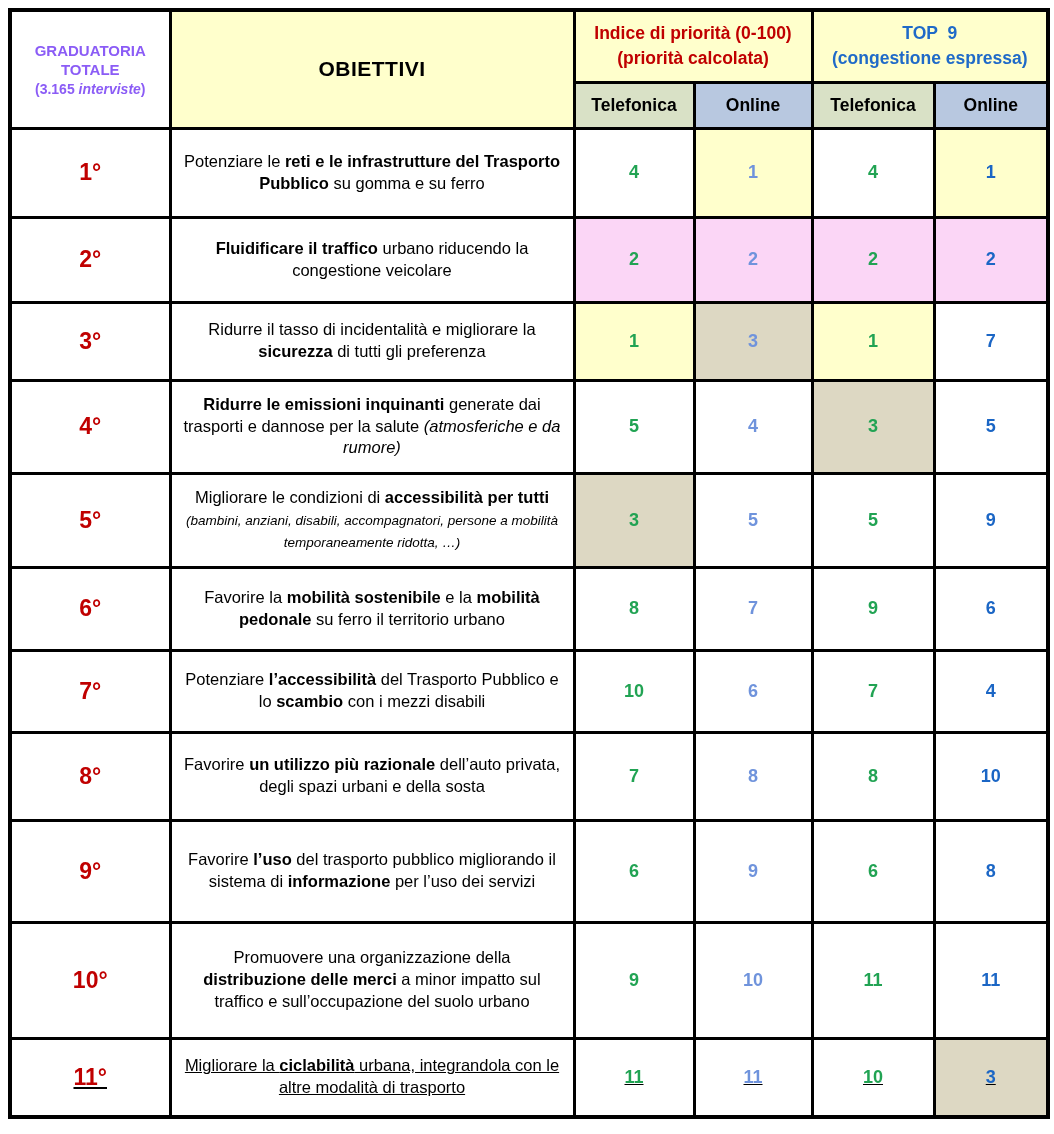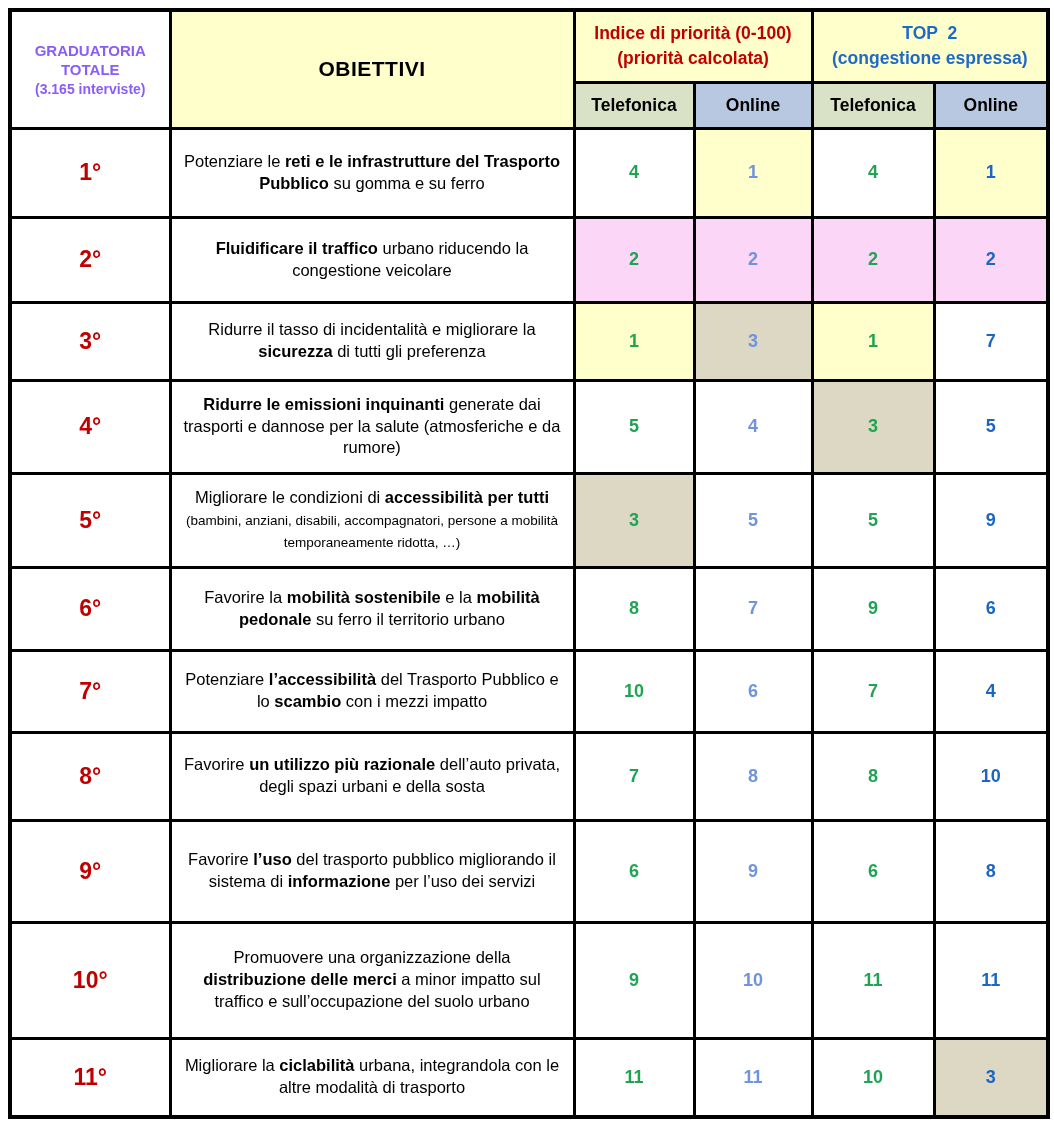--- a/index.html
+++ b/index.html
@@ -61,34 +61,34 @@
   td.objective{
     font-size:16.5px;
     line-height:1.32;
     padding:3px 12px;
   }
   td.val{
     font-size:18px;
     font-weight:bold;
   }
   .b{font-weight:bold;}
-  .i{}
+  .i{font-style:italic;}
   .sm{font-size:13.5px;}
   
   tbody tr:nth-child(1){height:89px;}
   tbody tr:nth-child(2){height:85px;}
   tbody tr:nth-child(3){height:78px;}
   tbody tr:nth-child(4){height:93px;}
   tbody tr:nth-child(5){height:94px;}
   tbody tr:nth-child(6){height:83px;}
   tbody tr:nth-child(7){height:82px;}
   tbody tr:nth-child(8){height:88px;}
   tbody tr:nth-child(9){height:102px;}
   tbody tr:nth-child(10){height:116px;}
-  tbody tr:nth-child(11){height:79px;}
+  tbody tr:nth-child(11){height:79px;text-decoration:underline;}
 </style>
 </head>
 <body>
 
 <div class="wrap">
   <table>
     <colgroup>
       <col class="c1">
         <col class="c2">
         <col class="c3">
@@ -102,21 +102,21 @@
           <div>GRADUATORIA</div>
           <div>TOTALE</div>
           <div class="grad-note"><span>(3.165 </span><span class="i">interviste</span><span>)</span></div>
         </th>
         <th rowspan="2" class="obiettivi" style="background: rgb(255, 255, 204);">OBIETTIVI</th>
         <th colspan="2" class="group" id="th-indice" style="background: rgb(255, 255, 204); color: rgb(192, 0, 0);">
           <div>Indice di priorità (0-100)</div>
           <div>(priorità calcolata)</div>
         </th>
         <th colspan="2" class="group" id="th-top3" style="background: rgb(255, 255, 204); color: rgb(31, 106, 200);">
-          <div class="pre">TOP  2</div>
+          <div class="pre">TOP  9</div>
           <div>(congestione espressa)</div>
         </th>
       </tr>
       <tr class="sub-row">
         <th class="sub" id="sh-it" style="background: rgb(217, 225, 198);">Telefonica</th>
         <th class="sub" id="sh-io" style="background: rgb(184, 200, 224);">Online</th>
         <th class="sub" id="sh-tt" style="background: rgb(217, 225, 198);">Telefonica</th>
         <th class="sub" id="sh-to" style="background: rgb(184, 200, 224);">Online</th>
       </tr>
     </thead>
@@ -164,21 +164,21 @@
         <tr>
           <td class="rank" style="color: rgb(192, 0, 0);">6°</td>
           <td class="objective"><span>Favorire la </span><span class="b">mobilità sostenibile</span><span> e la </span><span class="b">mobilità pedonale</span><span> su ferro il territorio urbano</span></td>
           <td class="val" style="color: rgb(33, 163, 83); background: rgb(255, 255, 255);">8</td>
           <td class="val" style="color: rgb(111, 147, 220); background: rgb(255, 255, 255);">7</td>
           <td class="val" style="color: rgb(33, 163, 83); background: rgb(255, 255, 255);">9</td>
           <td class="val" style="color: rgb(27, 102, 197); background: rgb(255, 255, 255);">6</td>
         </tr>
         <tr>
           <td class="rank" style="color: rgb(192, 0, 0);">7°</td>
-          <td class="objective"><span>Potenziare </span><span class="b">l’accessibilità</span><span> del Trasporto Pubblico e lo </span><span class="b">scambio</span><span> con i mezzi impatto</span></td>
+          <td class="objective"><span>Potenziare </span><span class="b">l’accessibilità</span><span> del Trasporto Pubblico e lo </span><span class="b">scambio</span><span> con i mezzi disabili</span></td>
           <td class="val" style="color: rgb(33, 163, 83); background: rgb(255, 255, 255);">10</td>
           <td class="val" style="color: rgb(111, 147, 220); background: rgb(255, 255, 255);">6</td>
           <td class="val" style="color: rgb(33, 163, 83); background: rgb(255, 255, 255);">7</td>
           <td class="val" style="color: rgb(27, 102, 197); background: rgb(255, 255, 255);">4</td>
         </tr>
         <tr>
           <td class="rank" style="color: rgb(192, 0, 0);">8°</td>
           <td class="objective"><span>Favorire </span><span class="b">un utilizzo più razionale</span><span> dell’auto privata, degli spazi urbani e della sosta</span></td>
           <td class="val" style="color: rgb(33, 163, 83); background: rgb(255, 255, 255);">7</td>
           <td class="val" style="color: rgb(111, 147, 220); background: rgb(255, 255, 255);">8</td>

